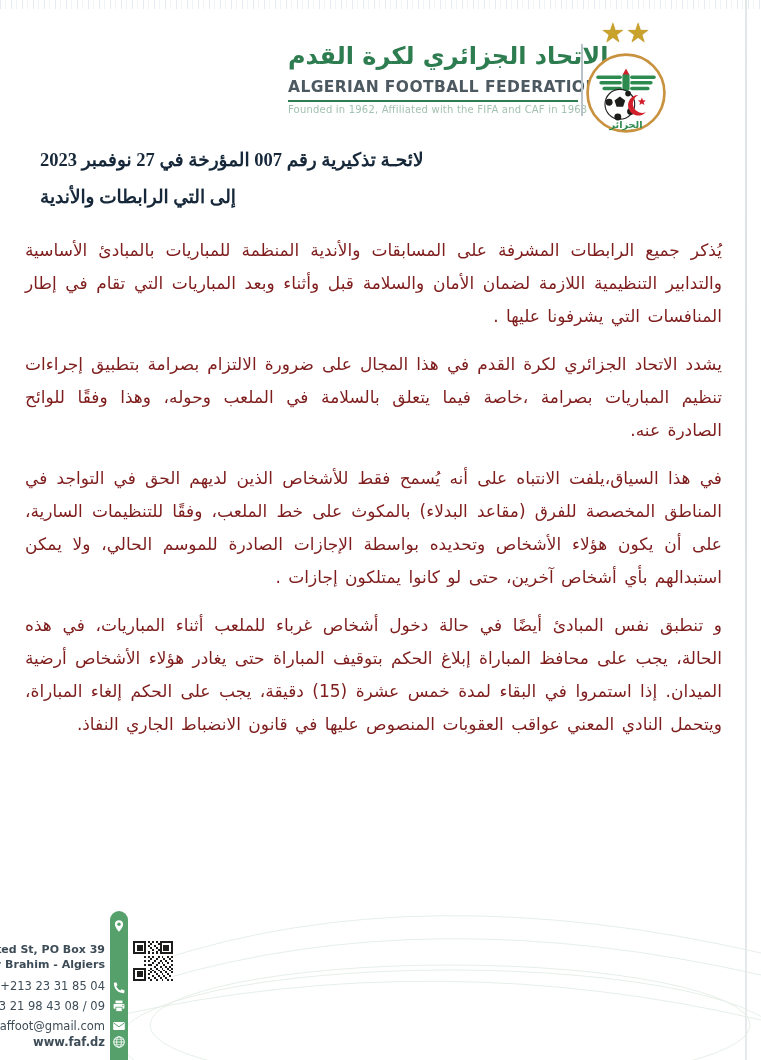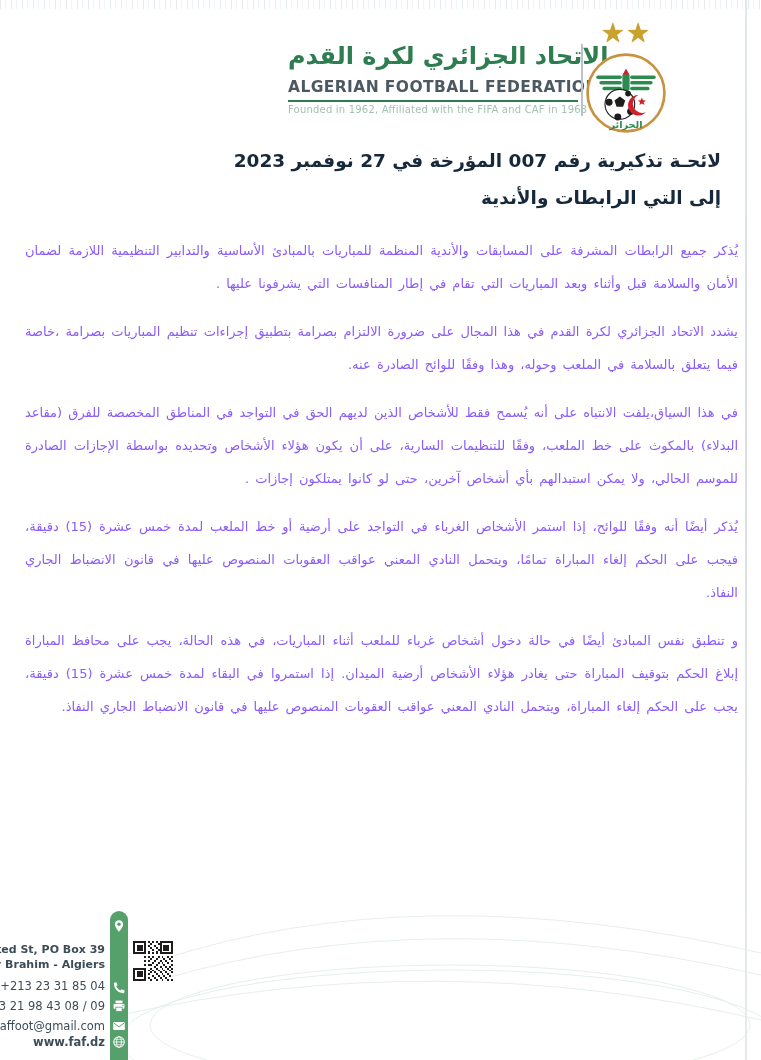--- a/index.html
+++ b/index.html
@@ -27,28 +27,28 @@
   .en-name{ font-size:15.5px; font-weight:bold; color:#4d5961; letter-spacing:.4px; margin-top:2px; white-space:nowrap; }
   .h-rule{ height:2px; background:#2e7d50; margin:4px 0 2px 0; }
   .founded{ font-size:10px; color:#a3c2b1; letter-spacing:.2px; text-align:left; white-space:nowrap; }
   .h-divider{ position:absolute; left:581px; top:44px; width:1.5px; height:72px; background:#b7c3c8; }
   .logo{ position:absolute; left:584px; top:16px; width:84px; text-align:center; }
   .stars{ font-size:27px; color:#c9a22c; letter-spacing:1px; line-height:34px; text-shadow:0 0 1px #a8841e; }
   .crest{ display:block; margin:2px auto 0; }
   
   .title{
     position:absolute; top:142px; left:40px; right:40px;
-    direction:rtl; text-align:right; font-weight:bold;
-    font-size:18.5px; color:#16283a; line-height:37px;
+    direction:rtl; text-align:left; font-weight:bold;
+    font-size:18.5px; color:#16283a; line-height:37px;font-family:Liberation Serif, serif;
   }
   
   .body{ position:absolute; top:234px; left:25px; right:23px; direction:rtl; }
   .body p{
-    margin:0 0 15px 0; font-size:13px; line-height:33px;
-    text-align:justify; text-align-last:right; color:#8b5cf6;
+    margin:0 16px 15px 0; font-size:17px; line-height:33px;
+    text-align:justify; text-align-last:right; color:#7f1d1d;
     font-weight:500; word-spacing:2px;
   }
   
   .wm{ position:absolute; left:120px; top:905px; pointer-events:none; }
   .addr-ar{ position:absolute; top:912px; right:656px; width:300px; direction:rtl; text-align:left;
             font-size:10.5px; line-height:14px; color:#47a36d; white-space:nowrap; }
   .addr-en{ position:absolute; top:942px; right:656px; width:300px; text-align:right;
             font-size:11px; line-height:15px; font-weight:bold; color:#3d4c57; white-space:nowrap; }
   .f-line{ position:absolute; right:656px; width:300px; text-align:right;
            font-size:11.5px; color:#3d4c57; white-space:nowrap; }
@@ -111,21 +111,20 @@
 
   <div class="title">
     <div>لائحـة تذكيرية رقم 007 المؤرخة في 27 نوفمبر 2023</div>
     <div>إلى التي الرابطات والأندية</div>
   </div>
 
   <div class="body">
     <p>يُذكر جميع الرابطات المشرفة على المسابقات والأندية المنظمة للمباريات بالمبادئ الأساسية والتدابير التنظيمية اللازمة لضمان الأمان والسلامة قبل وأثناء وبعد المباريات التي تقام في إطار المنافسات التي يشرفونا عليها .</p>
     <p>يشدد الاتحاد الجزائري لكرة القدم في هذا المجال على ضرورة الالتزام بصرامة بتطبيق إجراءات تنظيم المباريات بصرامة ،خاصة فيما يتعلق بالسلامة في الملعب وحوله، وهذا وفقًا للوائح الصادرة عنه.</p>
     <p>في هذا السياق،يلفت الانتباه على أنه يُسمح فقط للأشخاص الذين لديهم الحق في التواجد في المناطق المخصصة للفرق (مقاعد البدلاء) بالمكوث على خط الملعب، وفقًا للتنظيمات السارية، على أن يكون هؤلاء الأشخاص وتحديده بواسطة الإجازات الصادرة للموسم الحالي، ولا يمكن استبدالهم بأي أشخاص آخرين، حتى لو كانوا يمتلكون إجازات .</p>
-    <p>يُذكر أيضًا أنه وفقًا للوائح، إذا استمر الأشخاص الغرباء في التواجد على أرضية أو خط الملعب لمدة خمس عشرة (15) دقيقة، فيجب على الحكم إلغاء المباراة تمامًا، ويتحمل النادي المعني عواقب العقوبات المنصوص عليها في قانون الانضباط الجاري النفاذ.</p>
     <p>و تنطبق نفس المبادئ أيضًا في حالة دخول أشخاص غرباء للملعب أثناء المباريات، في هذه الحالة، يجب على محافظ المباراة إبلاغ الحكم بتوقيف المباراة حتى يغادر هؤلاء الأشخاص أرضية الميدان. إذا استمروا في البقاء لمدة خمس عشرة (15) دقيقة، يجب على الحكم إلغاء المباراة، ويتحمل النادي المعني عواقب العقوبات المنصوص عليها في قانون الانضباط الجاري النفاذ.</p>
   </div>
 
   <svg class="wm" width="641" height="155" viewBox="0 0 641 155">
     <g fill="none" stroke="#e0ebe2" stroke-width="1" opacity=".8">
       <path d="M40 55 Q 300 -30 641 48"></path>
       <path d="M40 75 Q 310 -5 641 70"></path>
       <ellipse cx="330" cy="120" rx="300" ry="60"></ellipse>
       <ellipse cx="330" cy="135" rx="330" ry="70"></ellipse>
       <path d="M0 110 Q 320 40 641 115"></path>

